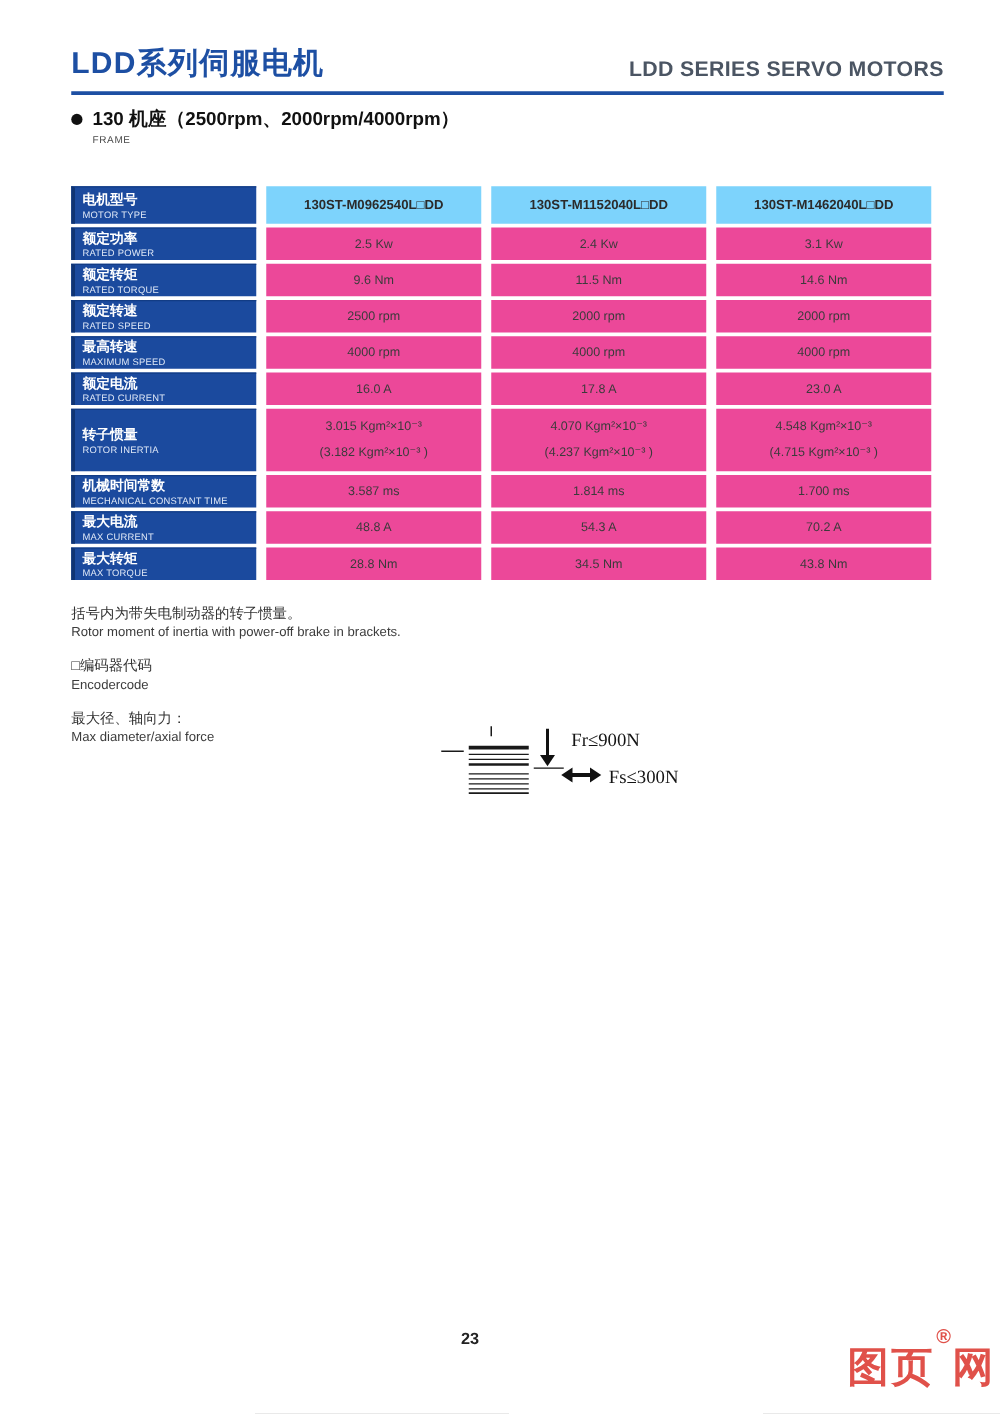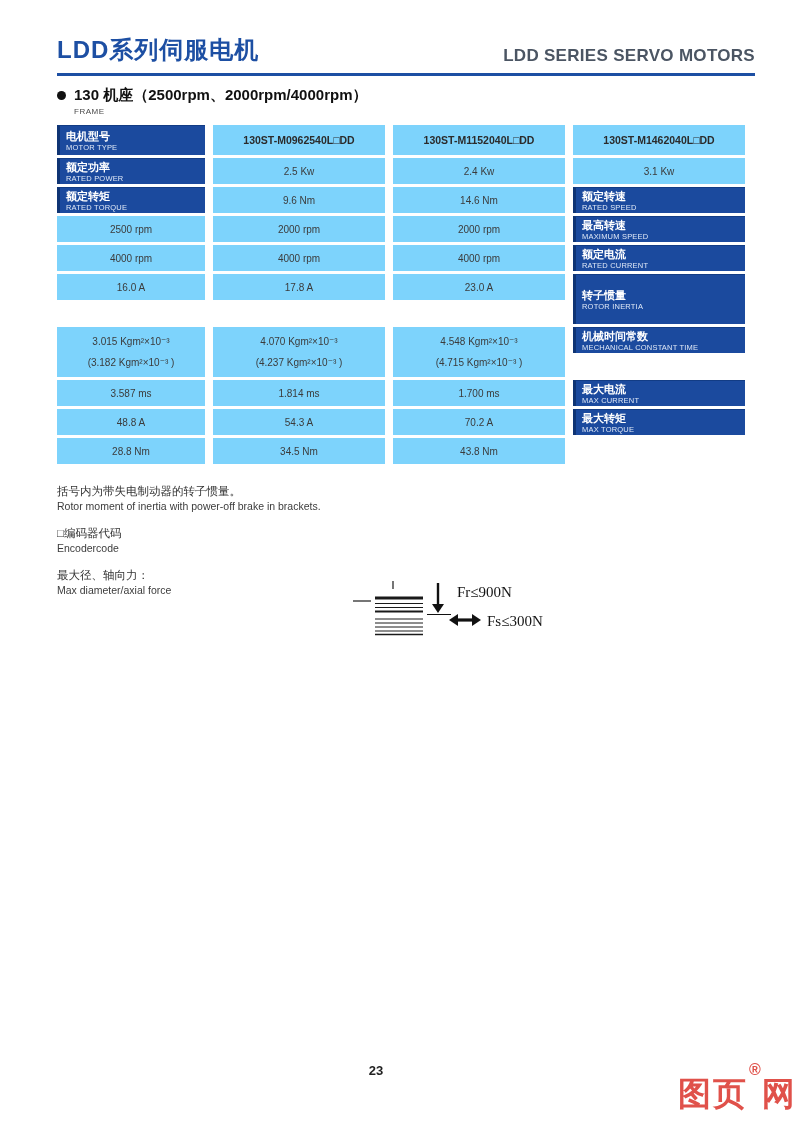--- a/index.html
+++ b/index.html
@@ -12,31 +12,31 @@
   .title-en { font-size:17px; font-weight:bold; color:#4b5563; letter-spacing:0.3px; }
 
   
   .section-head { position:absolute; left:57px; top:86px; }
   .section-line { display:flex; align-items:center; }
   .bullet { width:9px; height:9px; border-radius:50%; background:#111; margin-right:8px; }
   .section-title { font-size:15px; font-weight:600; color:#111; }
   .section-sub { font-size:8px; color:#4a4a4a; letter-spacing:0.5px; margin:2px 0 0 17px; }
 
   
-  .spec-table { position:absolute; left:57px; top:125px; width:688px; display:grid;
+  .spec-table { position:absolute; left:57px; top:149px; width:688px; display:grid;
     grid-template-columns:148px 172px 172px 172px; column-gap:8px; row-gap:3px; }
   .cell { display:flex; flex-direction:column; justify-content:center; }
   .h-row { height:30px; }
   .n-row { height:26px; }
   .t-row { height:50px; }
   .label-cell { background:#1b4a9e; border-left:3px solid #0f3474; border-top:1px solid #123c85; padding-left:6px; }
   .lbl-cn { color:#ffffff; font-size:11px; font-weight:bold; line-height:12px; }
   .lbl-en { color:#dfe8f7; font-size:7.5px; letter-spacing:0.2px; line-height:9px; margin-top:1px; }
   .head-cell { background:#7dd3fc; font-size:10.5px; font-weight:bold; color:#2b2b2b; text-align:center; }
-  .value-cell { background:#7dd3fc; font-size:10px; color:#3b3b3b; text-align:center; white-space:pre-line; }
+  .value-cell { background:#ec4899; font-size:10px; color:#3b3b3b; text-align:center; white-space:pre-line; }
   .t-row.value-cell { line-height:21px; }
 
   
   .notes { position:absolute; left:57px; top:484px; }
   .note { margin-bottom:13px; }
   .note-cn { font-size:11.5px; color:#333; line-height:15px; }
   .note-en { font-size:10.5px; color:#3c3c3c; line-height:14px; }
 
   
   .force-diagram { position:absolute; left:345px; top:578px; }
@@ -80,20 +80,21 @@
         <div class="lbl-en">RATED POWER</div>
       </div>
       <div class="cell value-cell n-row">2.5 Kw</div>
       <div class="cell value-cell n-row">2.4 Kw</div>
       <div class="cell value-cell n-row">3.1 Kw</div>
       <div class="cell label-cell n-row">
         <div class="lbl-cn">额定转矩</div>
         <div class="lbl-en">RATED TORQUE</div>
       </div>
       <div class="cell value-cell n-row">9.6 Nm</div>
+      <div class="cell value-cell n-row">11.5 Nm</div>
       <div class="cell value-cell n-row">14.6 Nm</div>
       <div class="cell label-cell n-row">
         <div class="lbl-cn">额定转速</div>
         <div class="lbl-en">RATED SPEED</div>
       </div>
       <div class="cell value-cell n-row">2500 rpm</div>
       <div class="cell value-cell n-row">2000 rpm</div>
       <div class="cell value-cell n-row">2000 rpm</div>
       <div class="cell label-cell n-row">
         <div class="lbl-cn">最高转速</div>

